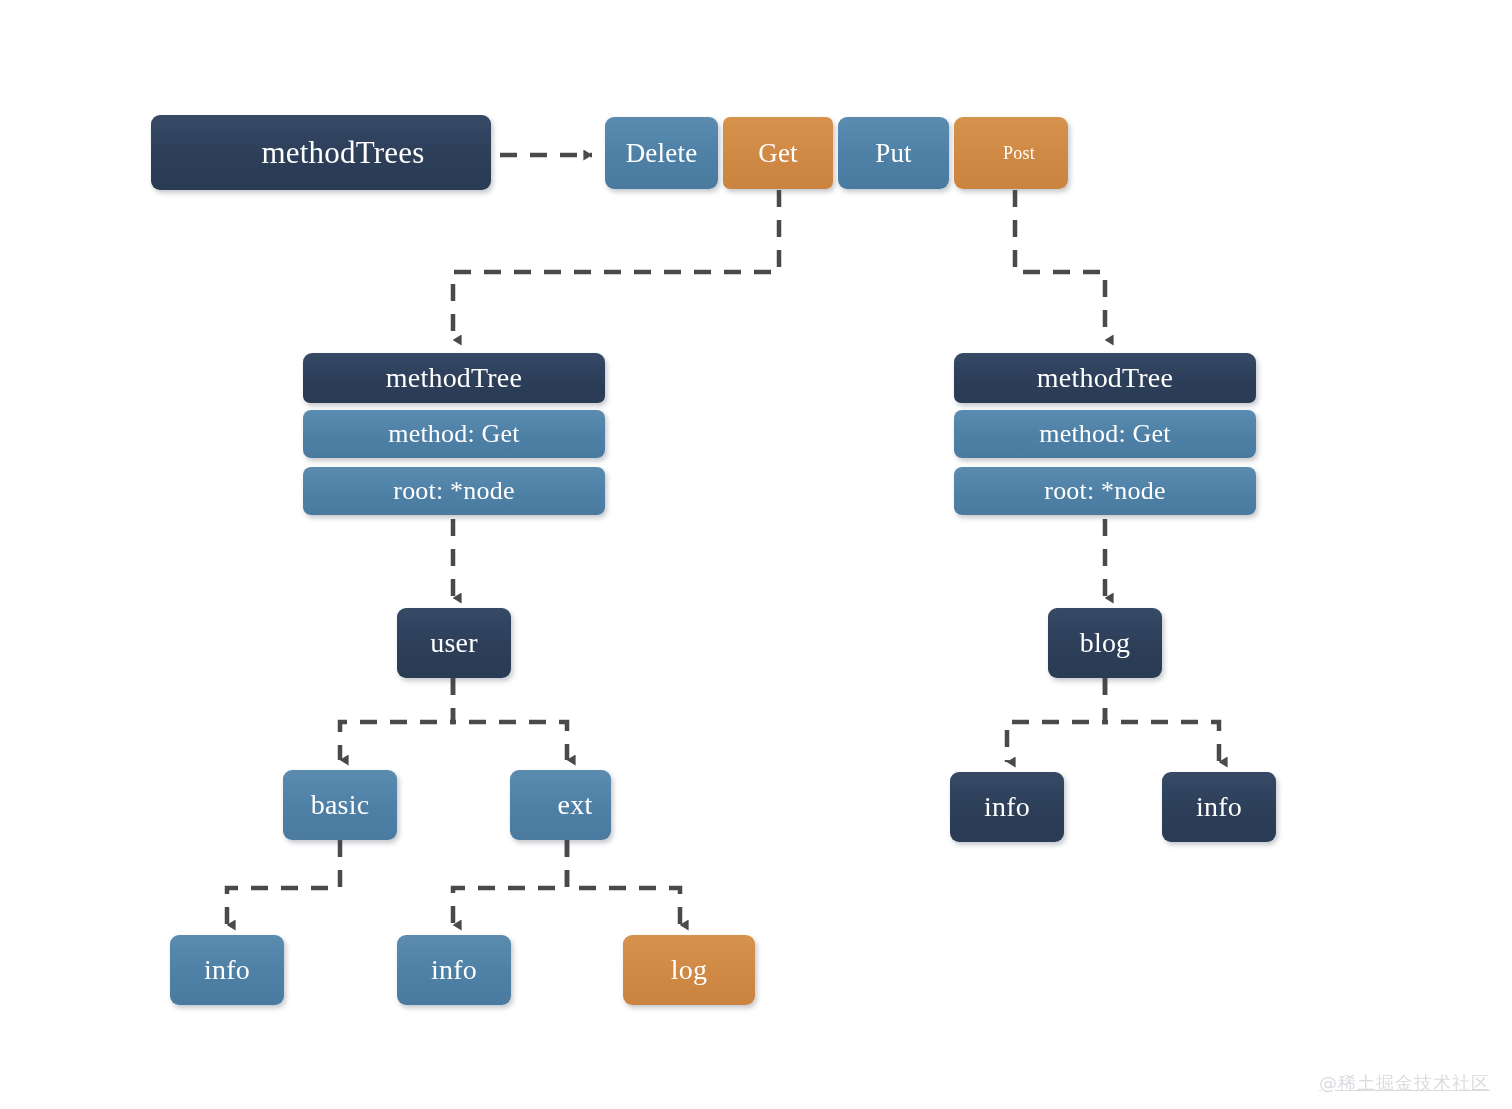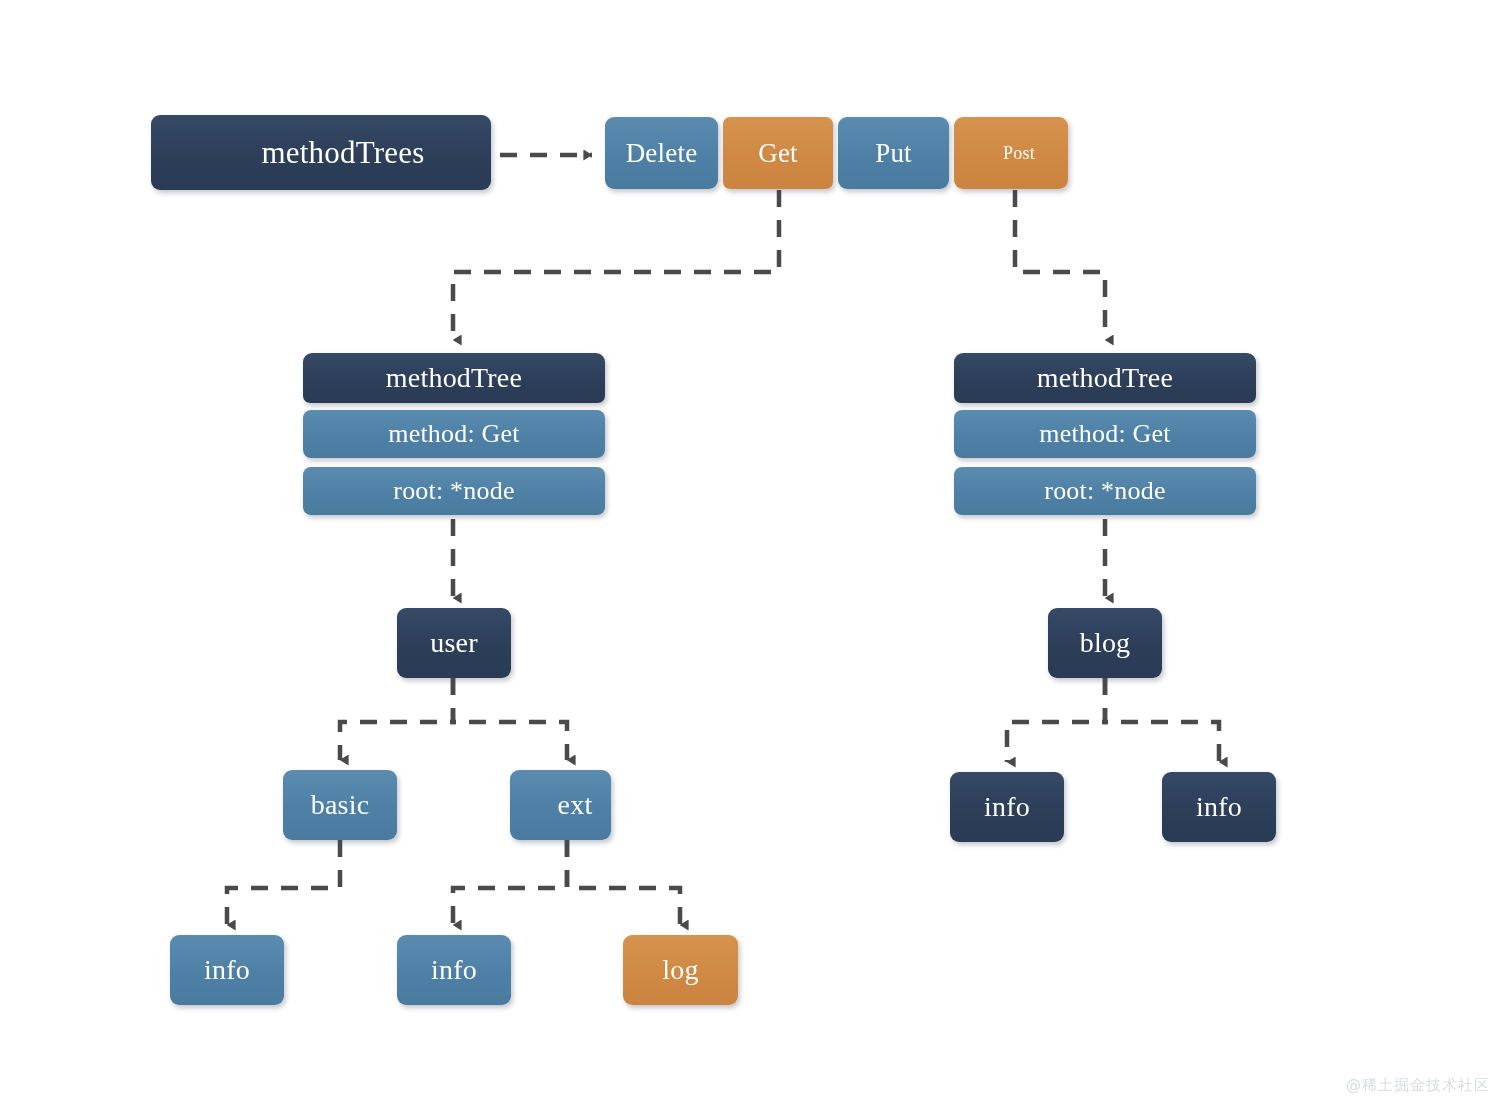--- a/index.html
+++ b/index.html
@@ -50,24 +50,25 @@
     border-radius: 9px 9px 7px 7px;
   }
   .stack-row {
     border-radius: 8px;
   }
   .watermark {
     position: absolute;
     right: 22px;
     bottom: 14px;
     color: #d9dce0;
-    font-size: 15px;
+    font-size: 18px;
     font-family: "DejaVu Sans", "Liberation Sans", sans-serif;
     letter-spacing: 1px;
     white-space: nowrap;
+    text-decoration: underline;
   }
 </style>
 </head>
 <body>
 
 <div id="canvas">
 
   <svg class="edges" viewBox="0 0 1512 1109" xmlns="http://www.w3.org/2000/svg">
     <defs>
       <marker id="arrowDown" markerWidth="11" markerHeight="9" refX="5.5" refY="8.6" orient="auto" markerUnits="userSpaceOnUse">
@@ -147,21 +148,21 @@
   </div>
   <div class="node blue" style="left:510px; top:770px; width:101px; height:70px; font-size:28px;padding-left:29px;">
     <span>ext</span>
   </div>
   <div class="node blue" style="left:170px; top:935px; width:114px; height:70px; font-size:28px;">
     <span>info</span>
   </div>
   <div class="node blue" style="left:397px; top:935px; width:114px; height:70px; font-size:28px;">
     <span>info</span>
   </div>
-  <div class="node orange" style="left:623px; top:935px; width:115px; height:70px; font-size:28px;">
+  <div class="node orange" style="left:623px; top:935px; width:132px; height:70px; font-size:28px;">
     <span>log</span>
   </div>
 
   <div class="node navy" style="left:1048px; top:608px; width:114px; height:70px; font-size:28px;">
     <span>blog</span>
   </div>
   <div class="node navy" style="left:950px; top:772px; width:114px; height:70px; font-size:28px;">
     <span>info</span>
   </div>
   <div class="node navy" style="left:1162px; top:772px; width:114px; height:70px; font-size:28px;">

